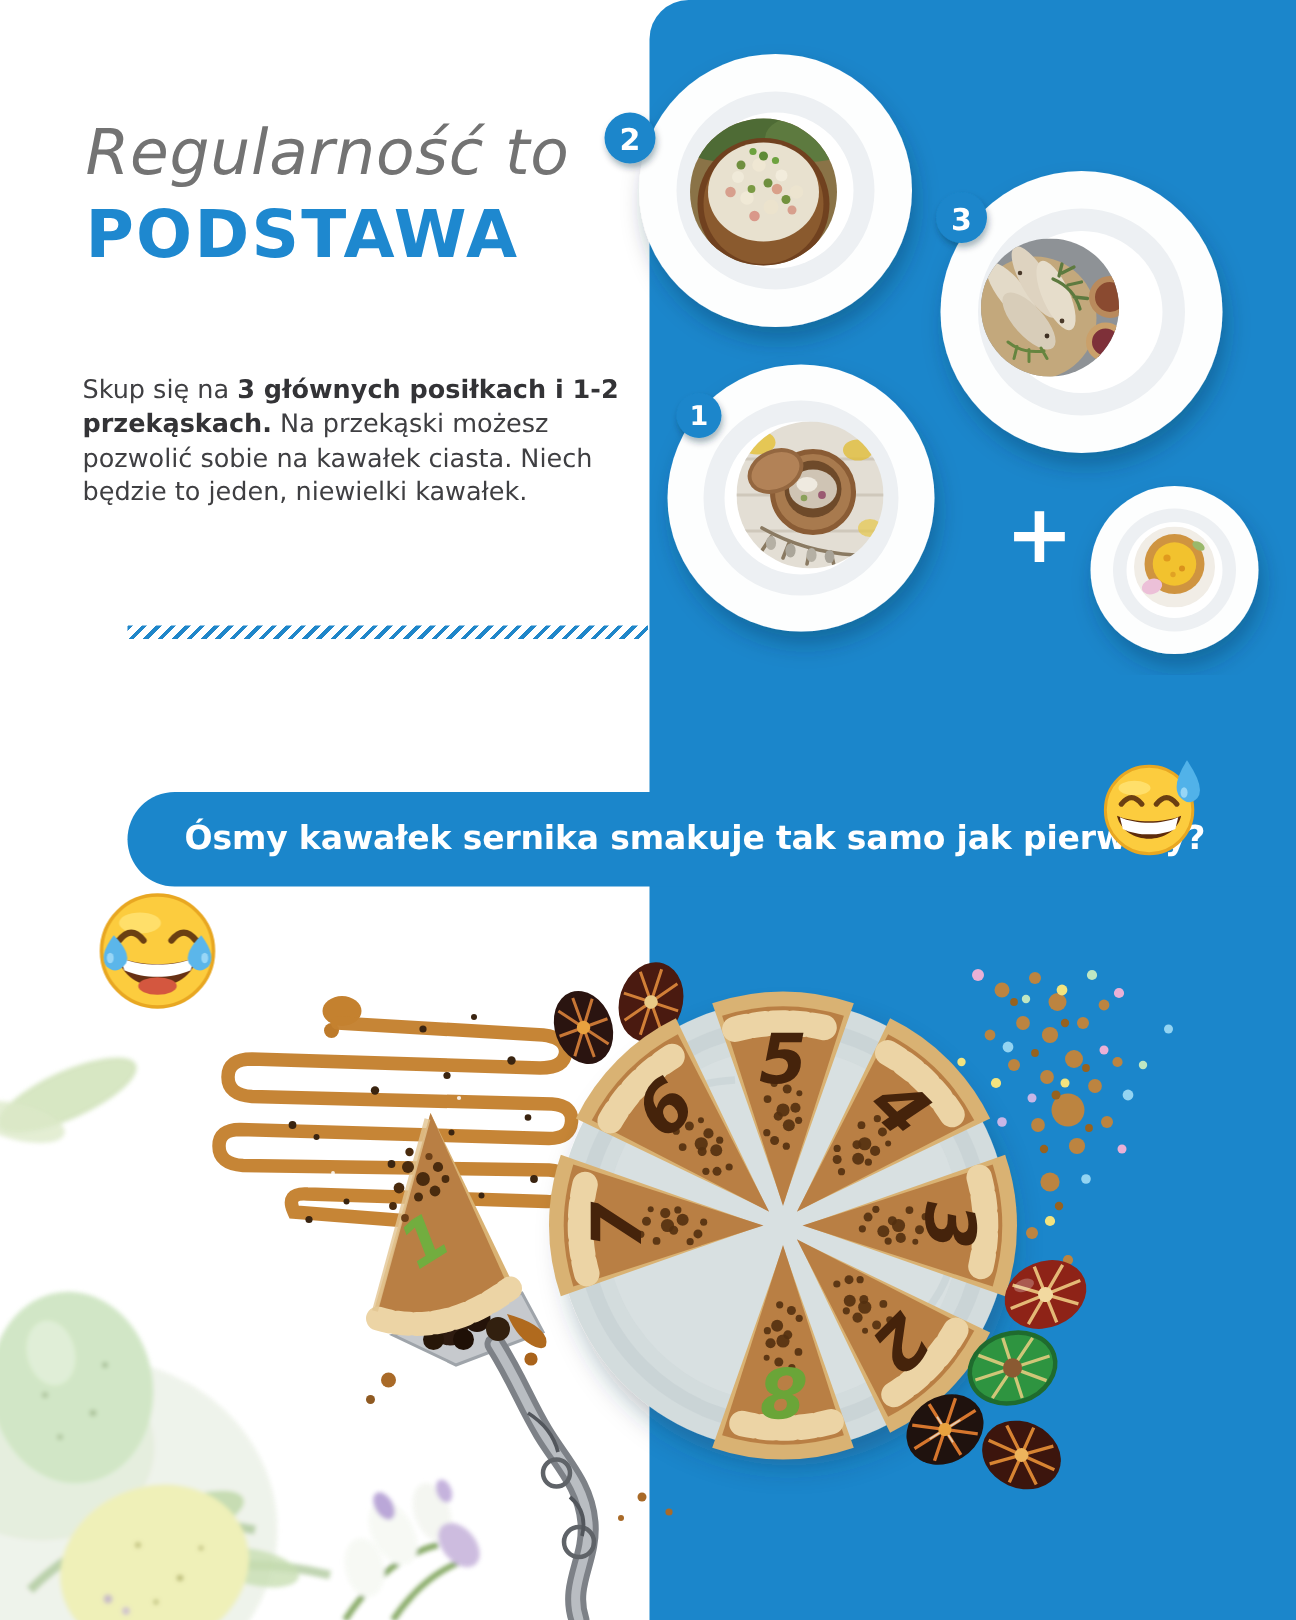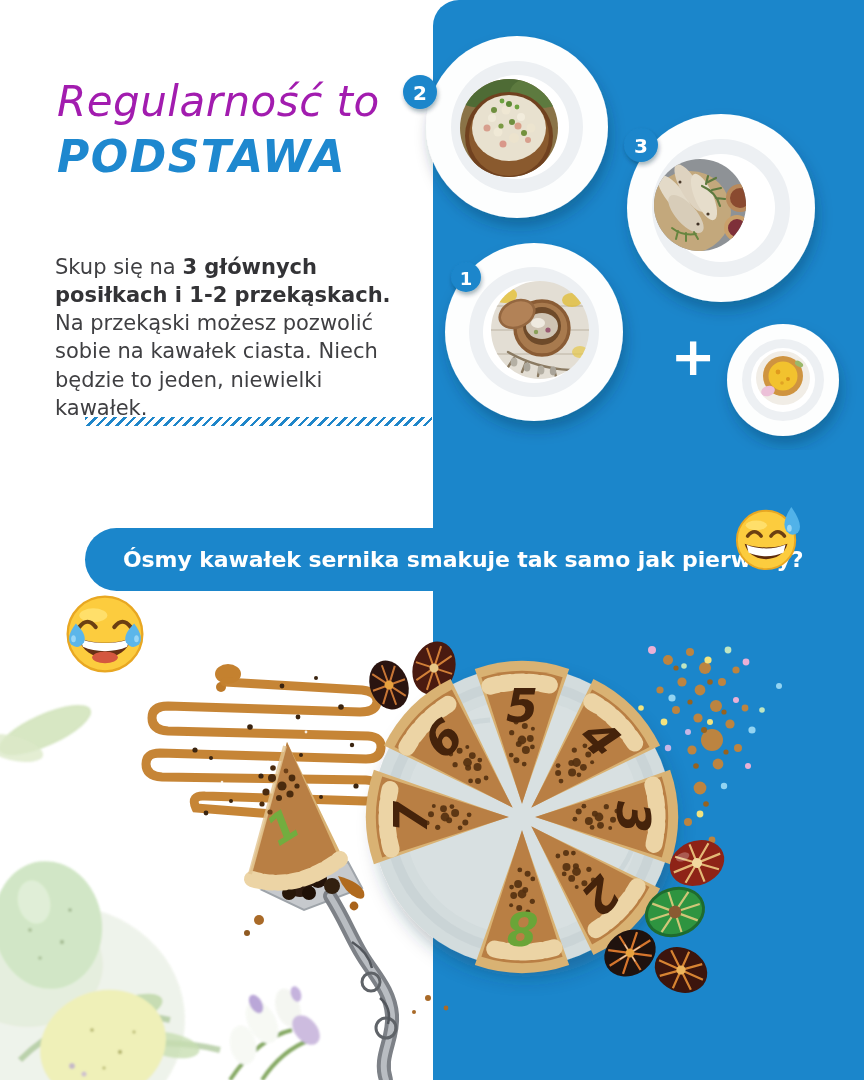--- a/index.html
+++ b/index.html
@@ -7,29 +7,29 @@
     position:relative;width:864px;height:1080px;margin:0 auto;
     background:#ffffff;overflow:hidden;
     font-family:"DejaVu Sans","Liberation Sans",sans-serif;
   }
   .blue-panel{
     position:absolute;left:433px;top:0;width:431px;height:1080px;
     background:#1b86cb;border-top-left-radius:26px;
   }
   .title-block{position:absolute;left:57px;top:78px;}
   .title-line1{
-    font-size:42px;font-style:italic;color:#a21caf;letter-spacing:0.5px;line-height:1.15;
+    font-size:42px;font-style:italic;color:#737373;letter-spacing:0.5px;line-height:1.15;
   }
   .title-line2{
-    font-size:44px;font-style:italic;font-weight:bold;color:#1e88cf;
+    font-size:44px;font-weight:bold;color:#1e88cf;
     letter-spacing:1.5px;line-height:1.15;margin-top:6px;
   }
   .intro{
     position:absolute;left:55px;top:232px;width:358px;
-    font-size:21px;line-height:1.34;color:#3f3f42;
+    font-size:17px;line-height:1.34;color:#3f3f42;
   }
   .intro b{color:#333336;}
   .divider{
     position:absolute;left:85px;top:417px;width:347px;height:9px;
     background:repeating-linear-gradient(135deg,#1f86c9 0 2.6px,rgba(0,0,0,0) 2.6px 6.8px);
   }
   .question{
     position:absolute;left:63px;top:449px;
     font-size:44px;font-style:italic;color:#46392d;letter-spacing:0.5px;
   }

